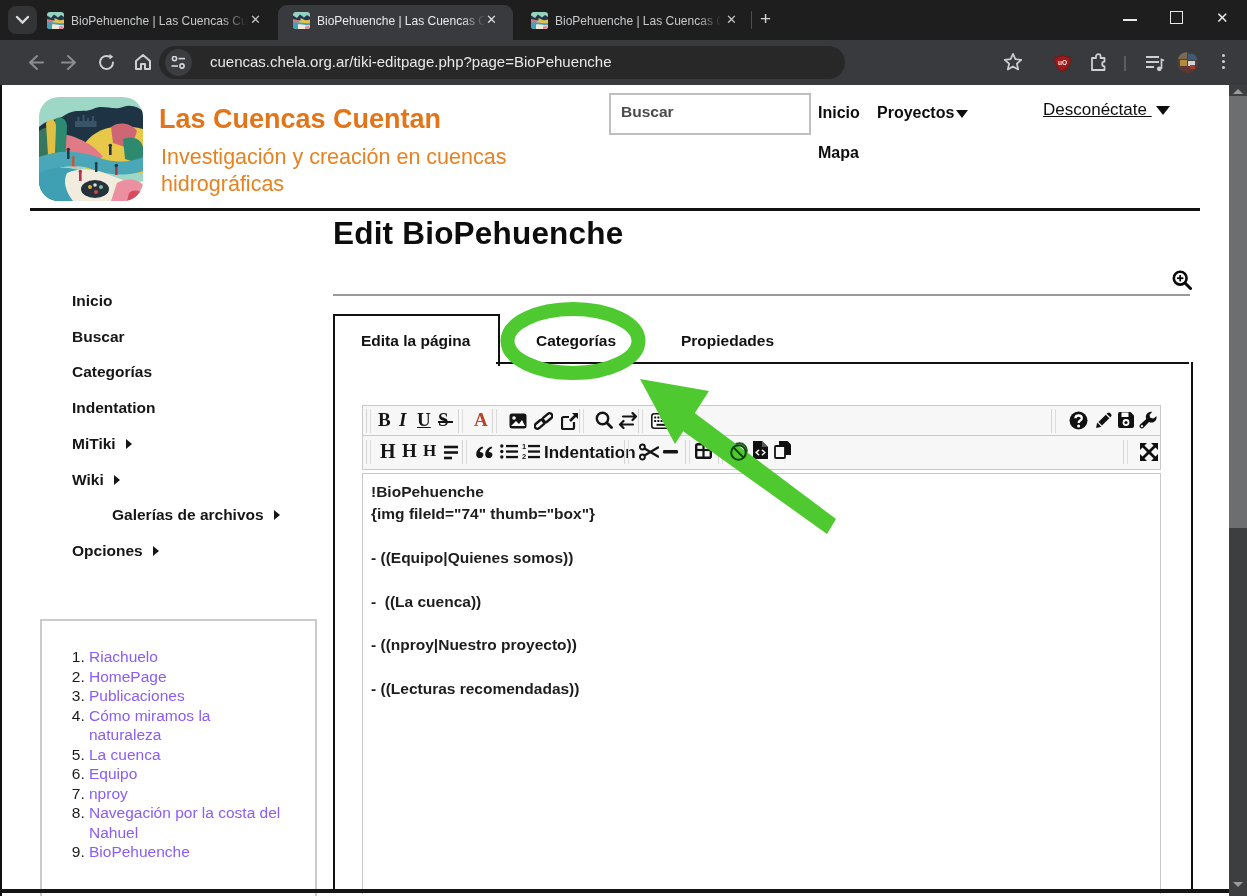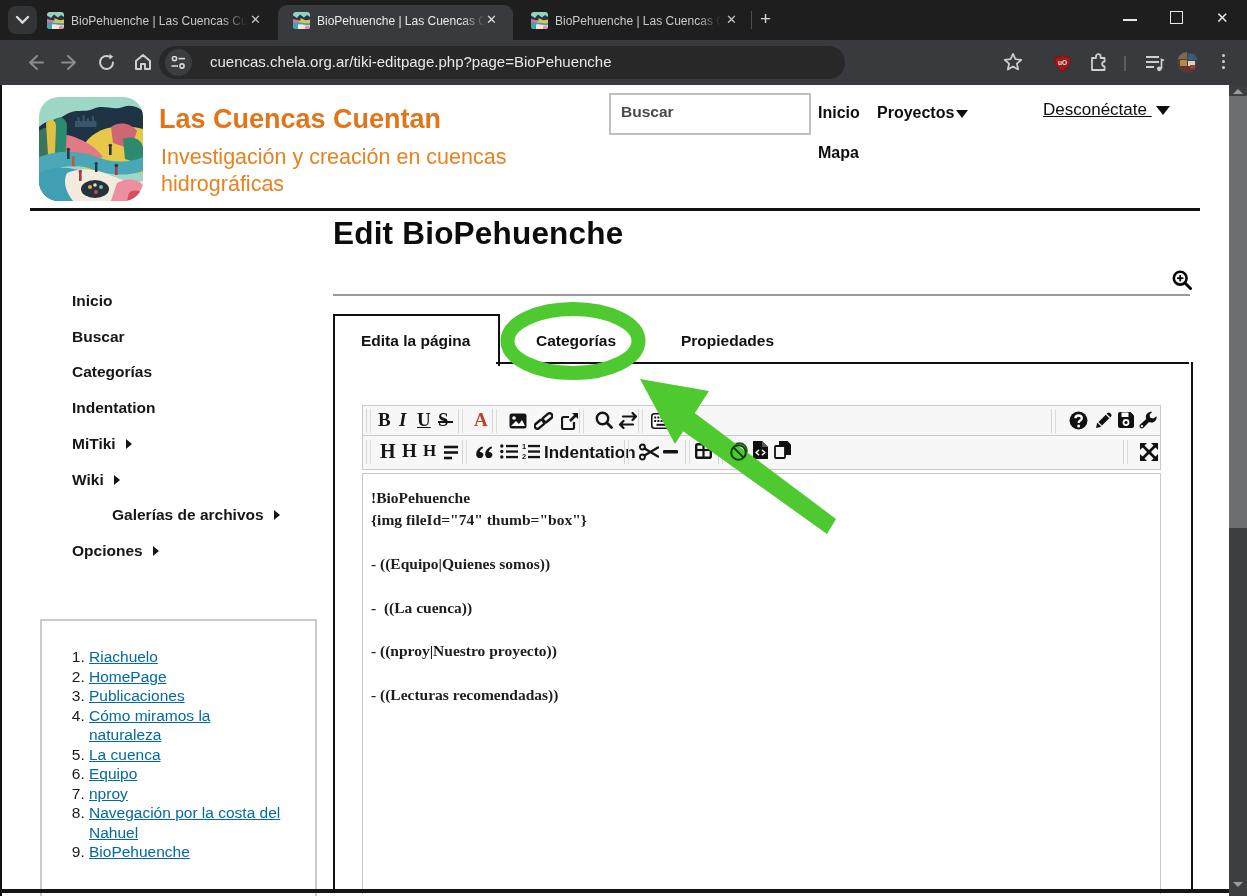--- a/index.html
+++ b/index.html
@@ -25,21 +25,21 @@
   #botline{left:0;top:889px;width:1247px;height:3.5px;background:#151515;}
 
   .sbox{left:40px;width:273px;background:#fff;border:2px solid #cbcbcb;}
   .sboxhdr{background:#050505;color:#fff;font-weight:bold;font-size:17.5px;}
   .menuitem{font-weight:bold;font-size:15.5px;color:#161616;}
   .tri{display:inline-block;width:0;height:0;border-left:6px solid #161616;
        border-top:5px solid transparent;border-bottom:5px solid transparent;margin-left:6px;}
 
   #mods li{margin:0;padding:0;}
   #mods{font-size:15.5px;color:#1b1b1b;}
-  #mods a{color:#0369a1;text-decoration:underline;}
+  #mods a{color:#8b5cf6;}
 
   
   #heading{left:333px;top:215px;font-size:31.5px;font-weight:bold;color:#0d0d0d;letter-spacing:0.2px;}
   #hr1{left:333px;top:294px;width:857px;height:1.5px;background:#9a9a9a;}
   .tablabel{font-weight:bold;font-size:15.5px;color:#111;}
   #contentbox{left:333px;top:362px;width:856px;height:531px;border-left:2px solid #111;
               border-right:2px solid #111;}
   #tbox{left:362px;top:405px;width:797px;background:#f7f7f7;border:1px solid #c9c9c9;}
   .trow{position:relative;height:31px;}
   .ti{position:absolute;color:#151515;}
@@ -420,21 +420,21 @@
         <path d="M0 18 L0 11 L7 18 Z"></path>
             <path d="M18 18 L11 18 L18 11 Z"></path>
         <rect x="7.2" y="7.2" width="3.6" height="3.6" transform="rotate(45 9 9)"></rect>
         <line x1="3" y1="3" x2="15" y2="15" stroke="#101010" stroke-width="2.6"></line>
         <line x1="15" y1="3" x2="3" y2="15" stroke="#101010" stroke-width="2.6"></line>
           </g>
         </svg>
     </div>
   </div>
   <div class="abs" id="textarea">
-    <div class="ta" style="margin:13px 0 0 8px;font-family:Liberation Serif, serif;">!BioPehuenche<br>{img fileId="74" thumb="box"}<br><br>- ((Equipo|Quienes somos))<br><br>-&nbsp; ((La cuenca))<br><br>- ((nproy|Nuestro proyecto))<br><br>- ((Lecturas recomendadas))</div>
+    <div class="ta" style="margin:7px 0 0 8px;">!BioPehuenche<br>{img fileId="74" thumb="box"}<br><br>- ((Equipo|Quienes somos))<br><br>-&nbsp; ((La cuenca))<br><br>- ((nproy|Nuestro proyecto))<br><br>- ((Lecturas recomendadas))</div>
   </div>
 
   <div class="abs" id="leftedge"></div>
   <div class="abs" id="hdrline"></div>
   <div class="abs" id="botline"></div>
 
   <div class="abs" style="left:1229px;top:85px;width:18px;height:811px;background:#3d3e40;"></div>
   <div class="abs" style="left:1229px;top:96px;width:18px;height:432px;background:#6d6e70;"></div>
   <div class="abs" style="left:1233px;top:89px;width:0;height:0;border-left:5px solid transparent;border-right:5px solid transparent;border-bottom:5px solid #9a9b9d;"></div>
   <div class="abs" style="left:1233px;top:882px;width:0;height:0;border-left:5px solid transparent;border-right:5px solid transparent;border-top:5px solid #9a9b9d;"></div>

